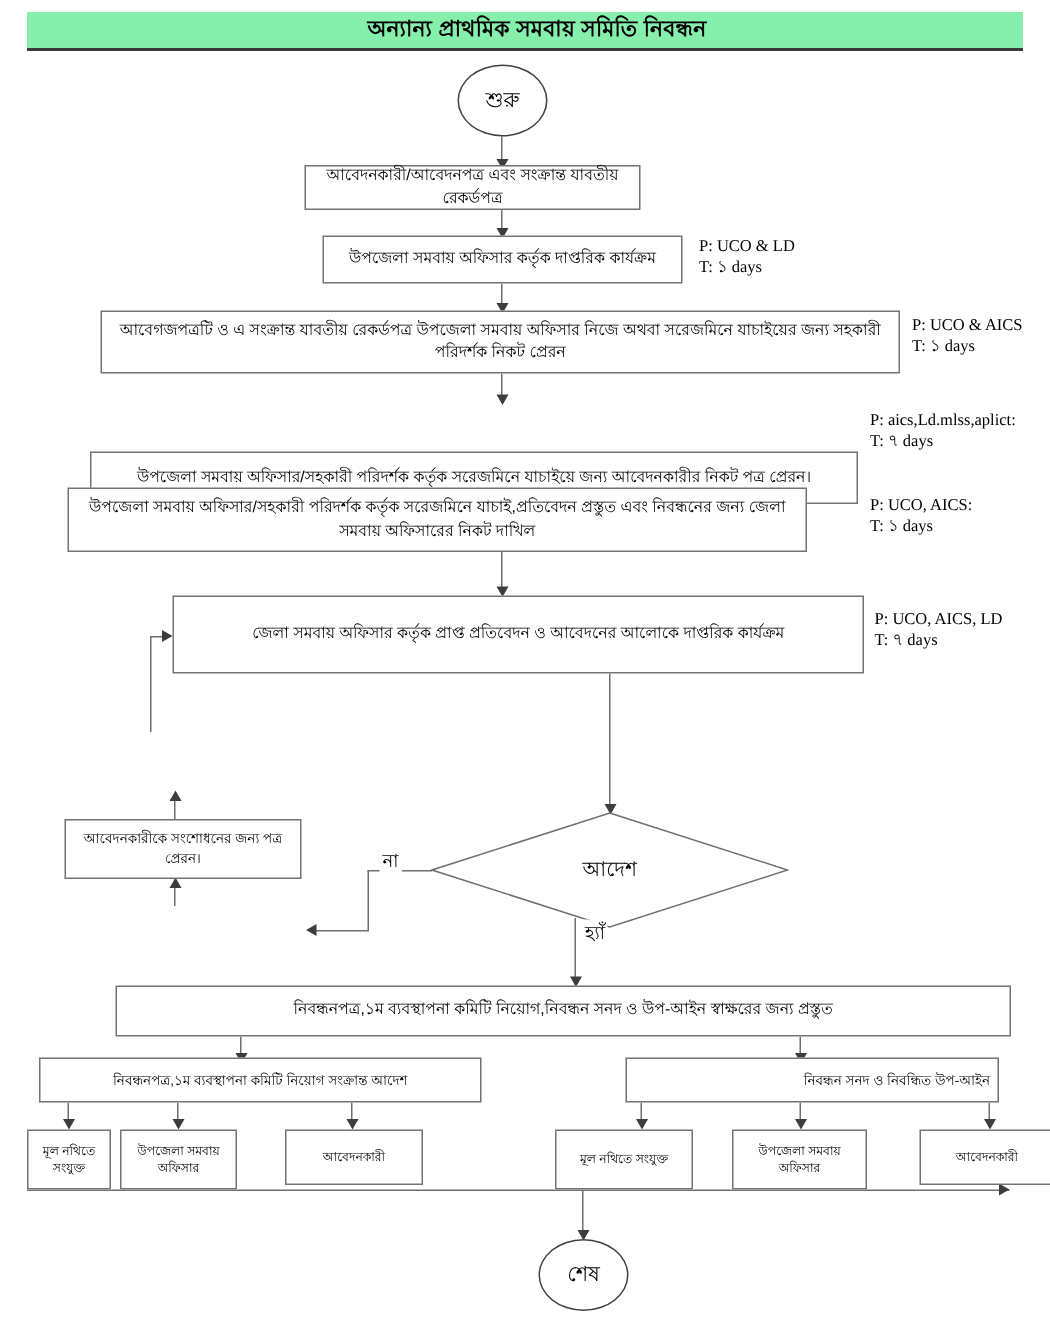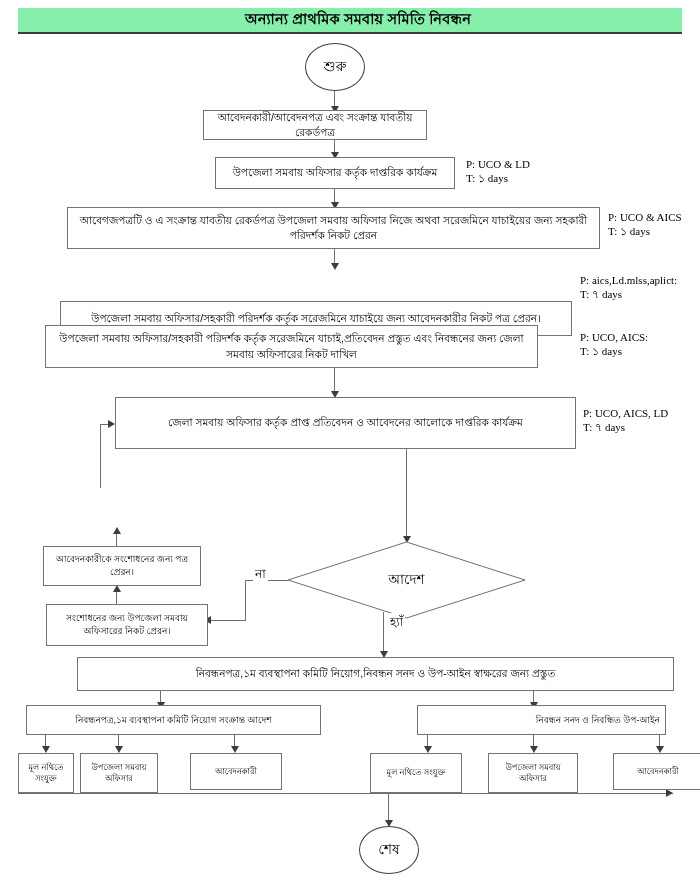--- a/index.html
+++ b/index.html
@@ -231,23 +231,20 @@
   <div class="ln h" style="left:245px; top:580px; width:43px;"></div>
   <div class="ln v" style="left:245px; top:580px; height:40px;"></div>
   <div class="ln h" style="left:209px; top:620px; width:37px;"></div>
   <div class="arrow left" style="left:204px; top:616px;"></div>
   <div class="branch-label" style="left:253px; top:565px;">না</div>
 
   <div class="ln v" style="left:383px; top:612px; height:48px;"></div>
   <div class="arrow down" style="left:380px; top:651px;"></div>
   <div class="branch-label" style="left:388px; top:613px;font-family:Liberation Serif, serif;">হ্যাঁ</div>
 
-  <div class="node small" style="left:46px; top:604px; width:162px; height:42px;">
-    <span>সংশোধনের জন্য উপজেলা সমবায় অফিসারের নিকট প্রেরন।</span>
-  </div>
 
   <div class="ln v" style="left:116px; top:587px; height:17px;"></div>
   <div class="arrow up" style="left:113px; top:585px;"></div>
 
   <div class="node small" style="left:43px; top:546px; width:158px; height:40px;">
     <span>আবেদনকারীকে সংশোধনের জন্য পত্র প্রেরন।</span>
   </div>
 
   <div class="ln v" style="left:116px; top:529px; height:17px;"></div>
   <div class="arrow up" style="left:113px; top:527px;"></div>

